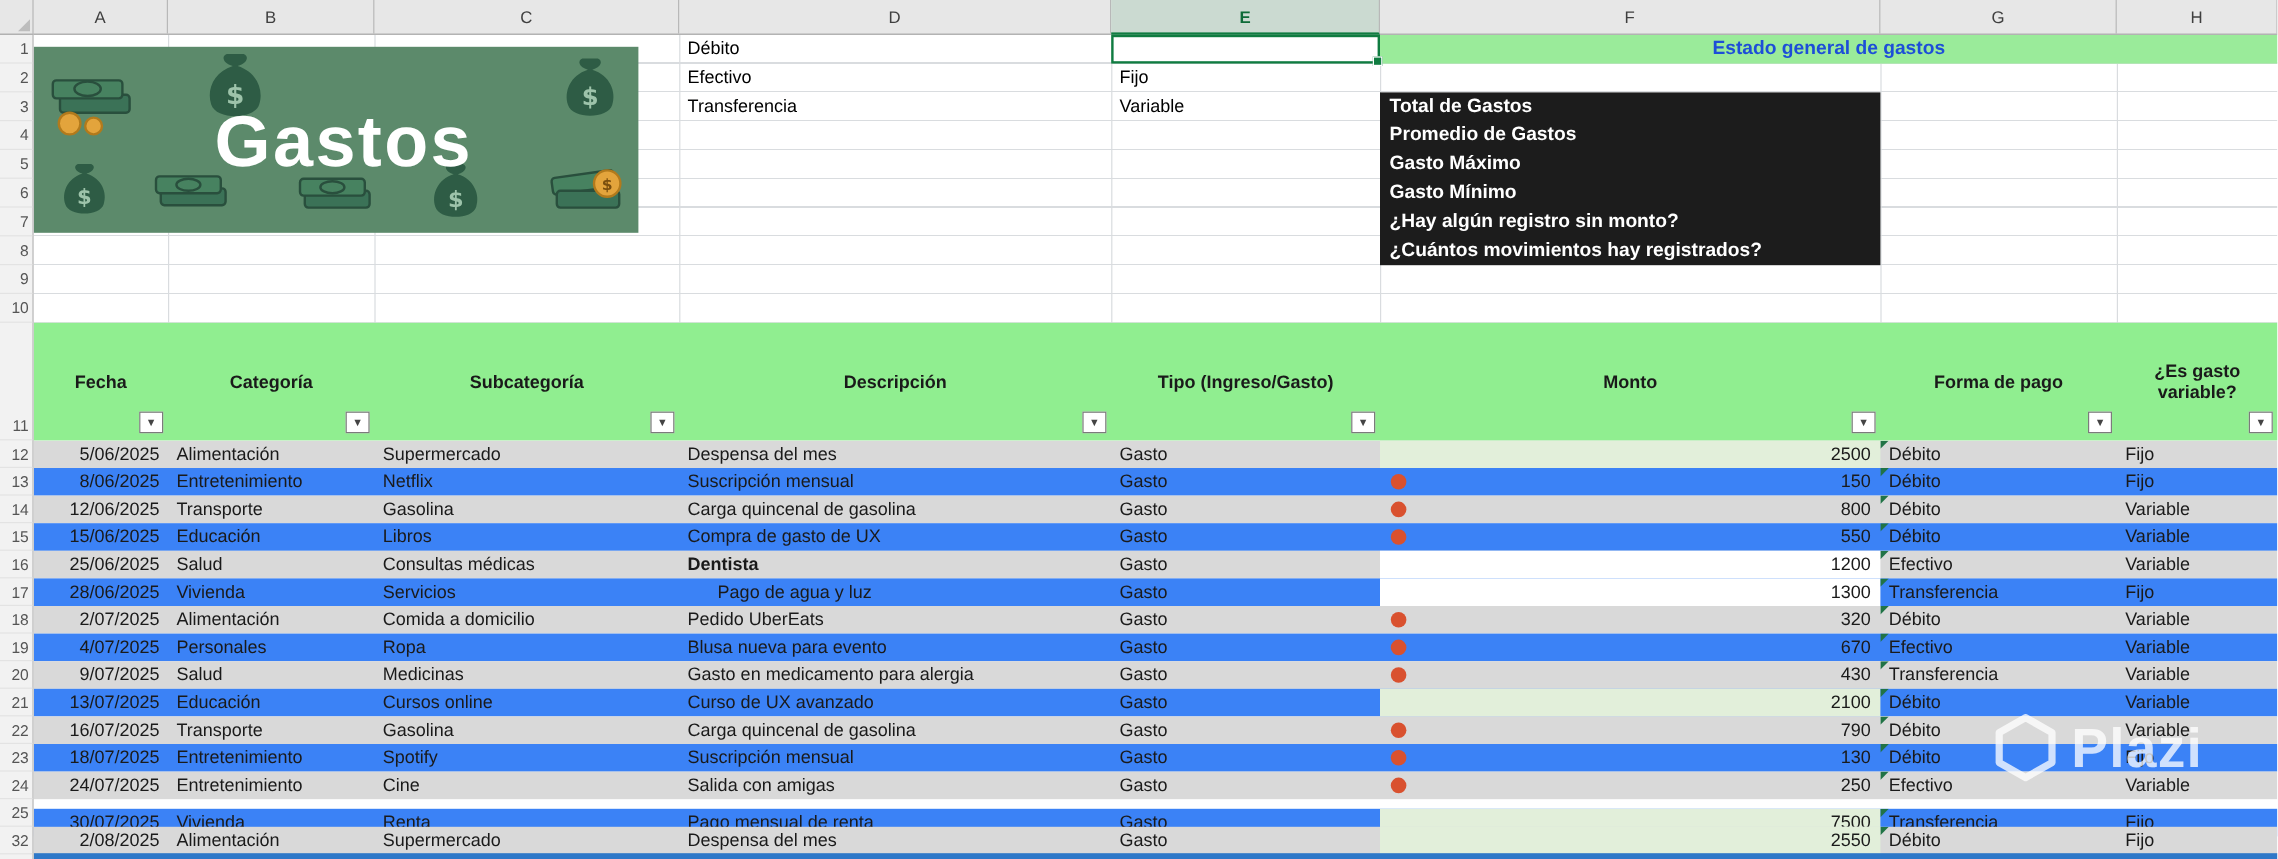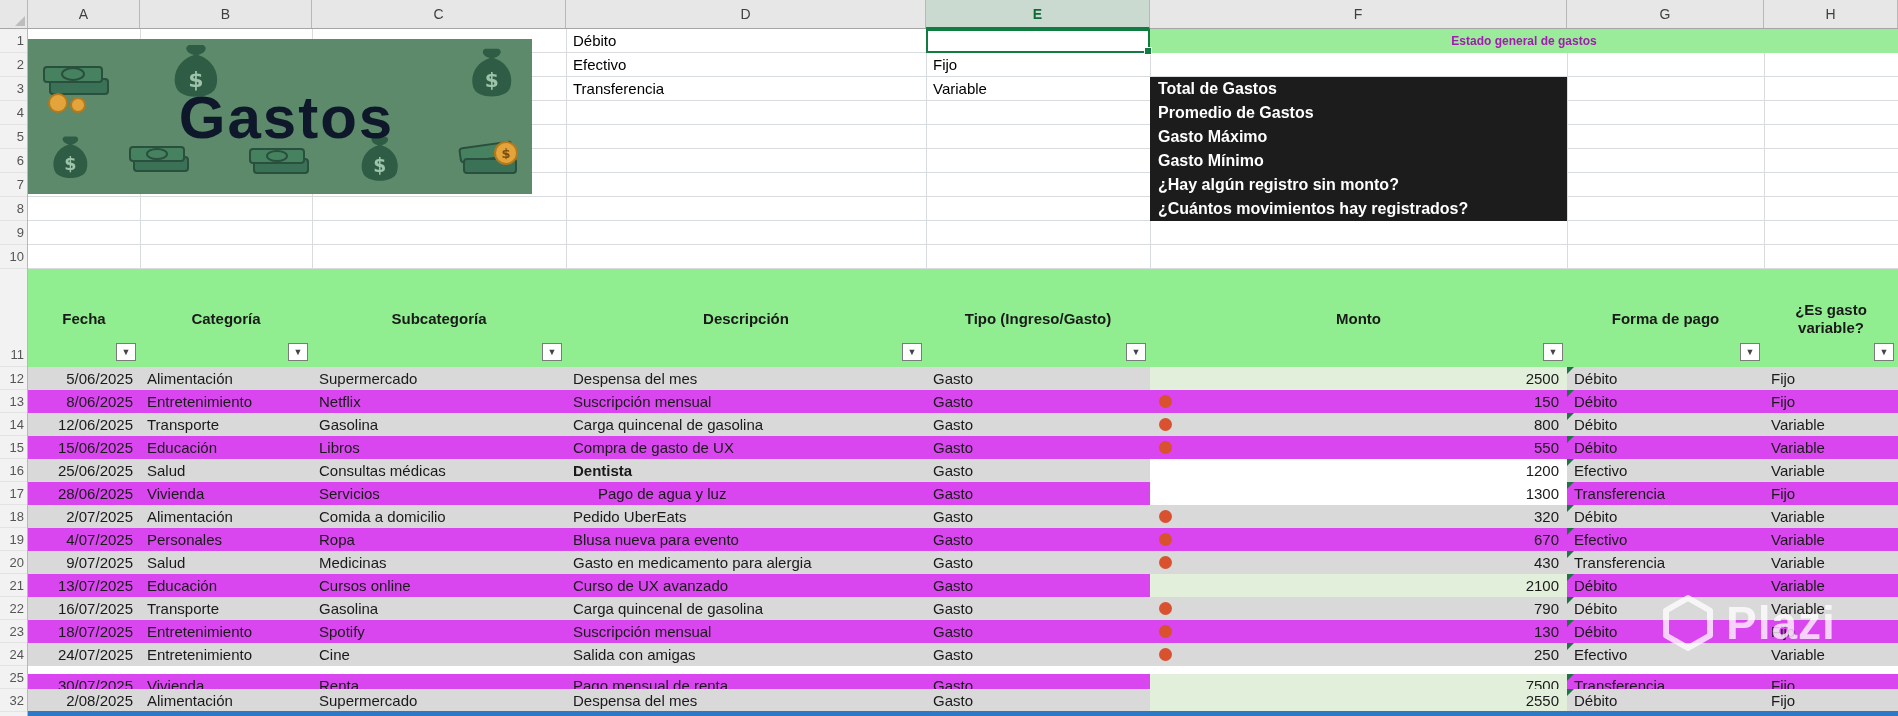--- a/index.html
+++ b/index.html
@@ -18,47 +18,47 @@
   .rowhdr.tall { align-items:flex-end; padding-bottom:4px; }
 
   
   #grid-top { position:absolute; left:28px; top:29px; width:1870px; height:240px;
     background-image:repeating-linear-gradient(to bottom, transparent 0px, transparent 23px, #D9DCDF 23px, #D9DCDF 24px); }
   .vline { position:absolute; top:0; width:1px; height:240px; background:#D9DCDF; }
 
   .topcell { position:absolute; height:24px; line-height:24px; font-size:15px; color:#000; white-space:nowrap; z-index:5; }
 
   #estado { position:absolute; left:1150px; top:29px; width:748px; height:24px; background:#9AEB9A;
-    display:flex; align-items:center; justify-content:center; font-size:12px; font-weight:bold; color:#a21caf; z-index:6; }
+    display:flex; align-items:center; justify-content:center; font-size:16px; font-weight:bold; color:#1d4ed8; z-index:6; }
 
   #dark-box { position:absolute; left:1150px; top:77px; width:417px; height:144px; background:#1C1C1C; padding-left:8px; z-index:6; }
   .darkline { height:24px; line-height:24px; color:#fff; font-weight:bold; font-size:16px; white-space:nowrap; }
 
   #sel-border { position:absolute; left:926px; top:29px; width:224px; height:24px; border:2px solid #107C41; z-index:7; }
   #sel-border::after { content:''; position:absolute; right:-4px; bottom:-4px; width:6px; height:6px; background:#107C41; border:1px solid #fff; }
 
   
   #banner { position:absolute; left:28px; top:39px; width:504px; height:155px; background:#5C8A6B; overflow:hidden; z-index:8; }
   .banner-svg { position:absolute; left:0; top:0; }
   #banner-title { position:absolute; left:0; top:0; width:100%; height:100%; display:flex; align-items:center; justify-content:center;
-    font-size:60px; font-weight:bold; color:#0f172a; letter-spacing:2px; padding-top:2px;padding-left:13px; }
+    font-size:60px; font-weight:bold; color:#ffffff; letter-spacing:2px; padding-top:2px;padding-left:13px; }
 
   
   #table-header { position:absolute; left:28px; top:269px; width:1870px; height:98px; background:#90EE90; z-index:6; }
   .thlabel { position:absolute; top:30px; height:40px; display:flex; align-items:center; justify-content:center; text-align:center;
     font-size:15px; font-weight:bold; color:#1a1a1a; line-height:18px; overflow:hidden; }
   .filterbtn { position:absolute; top:74px; width:20px; height:18px; background:#fff; border:1px solid #7b7b7b;
     display:flex; align-items:center; justify-content:center; }
   .filterarrow { font-size:9px; color:#444; line-height:1; }
 
   
   #table-body { position:absolute; left:28px; top:367px; width:1870px; height:345px; overflow:hidden; z-index:5; }
   .drow { position:absolute; left:0; width:1870px; height:23px; }
   .drow.even { background:#D9D9D9; }
-  .drow.odd { background:#d946ef; }
+  .drow.odd { background:#3b82f6; }
   .dcell { position:absolute; top:0; height:23px; font-size:15px; color:#1a1a1a; line-height:23px; white-space:nowrap; overflow:hidden; }
   .dcell.l { padding-left:7px; }
   .dcell.r { text-align:right; padding-right:7px; }
   .dcell.m { text-align:right; padding-right:8px; }
   .dcell.g { padding-left:0; }
   .gval { padding-left:7px; display:inline-block; }
   .fill-green { background:#E2EFDA; }
   .fill-white { background:#FFFFFF; }
   .dot { position:absolute; left:9px; top:5px; width:13px; height:13px; border-radius:50%; background:#D9512F; }
   .tri { position:absolute; left:0; top:0; width:0; height:0; border-style:solid; border-width:7px 7px 0 0; border-color:#217346 transparent transparent transparent; }

